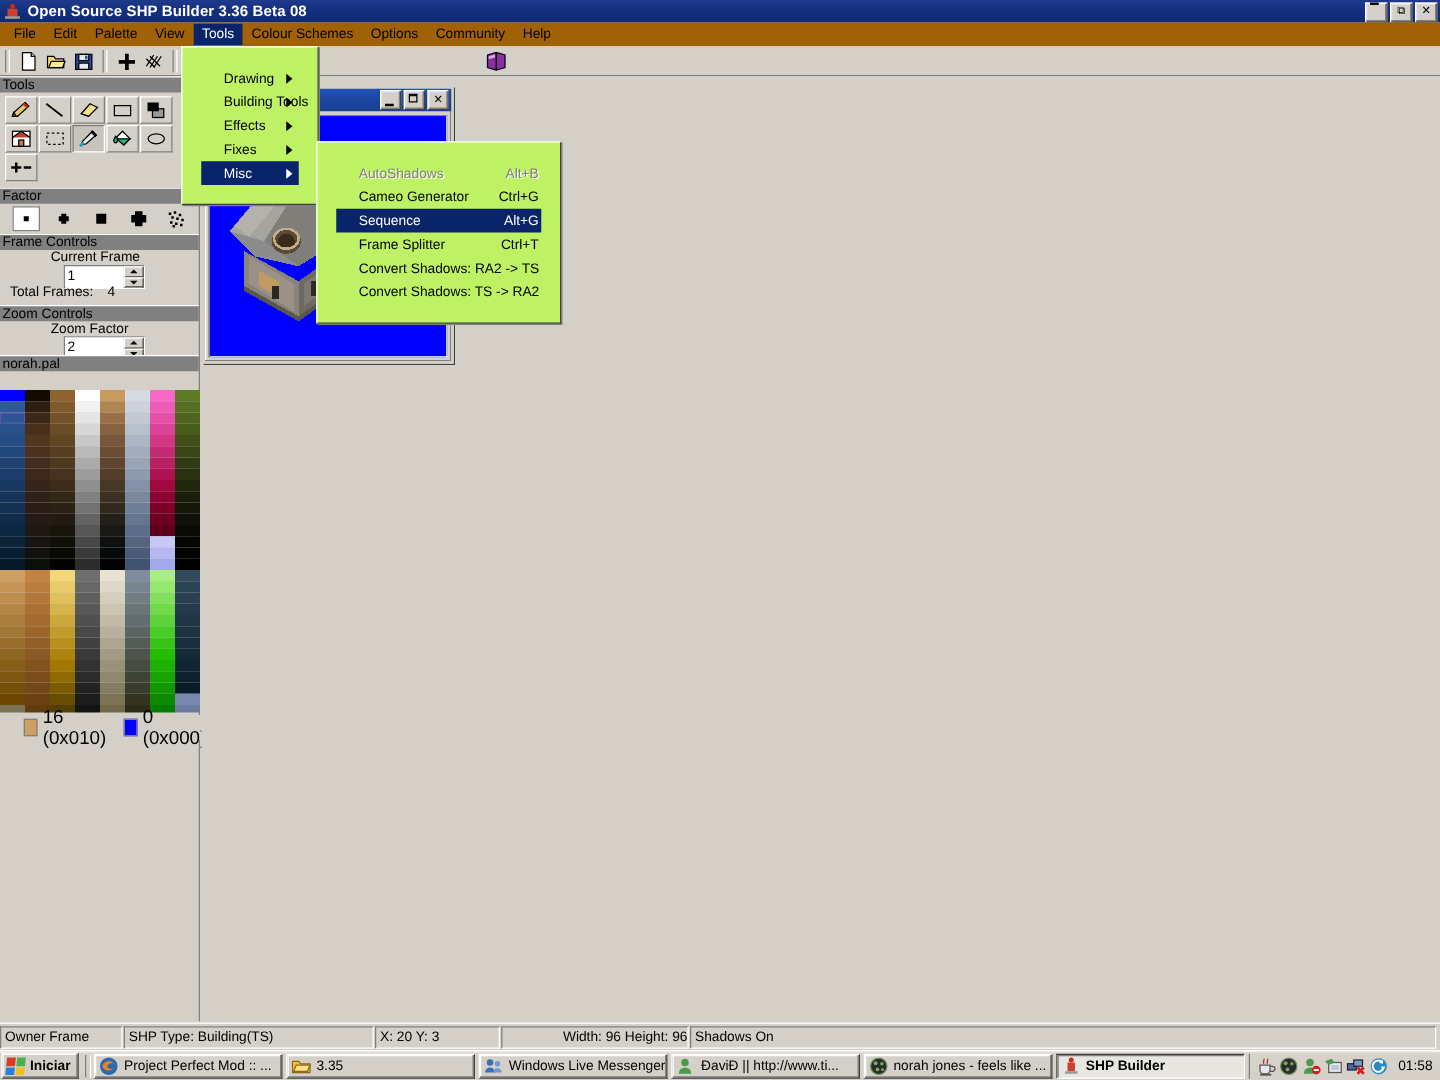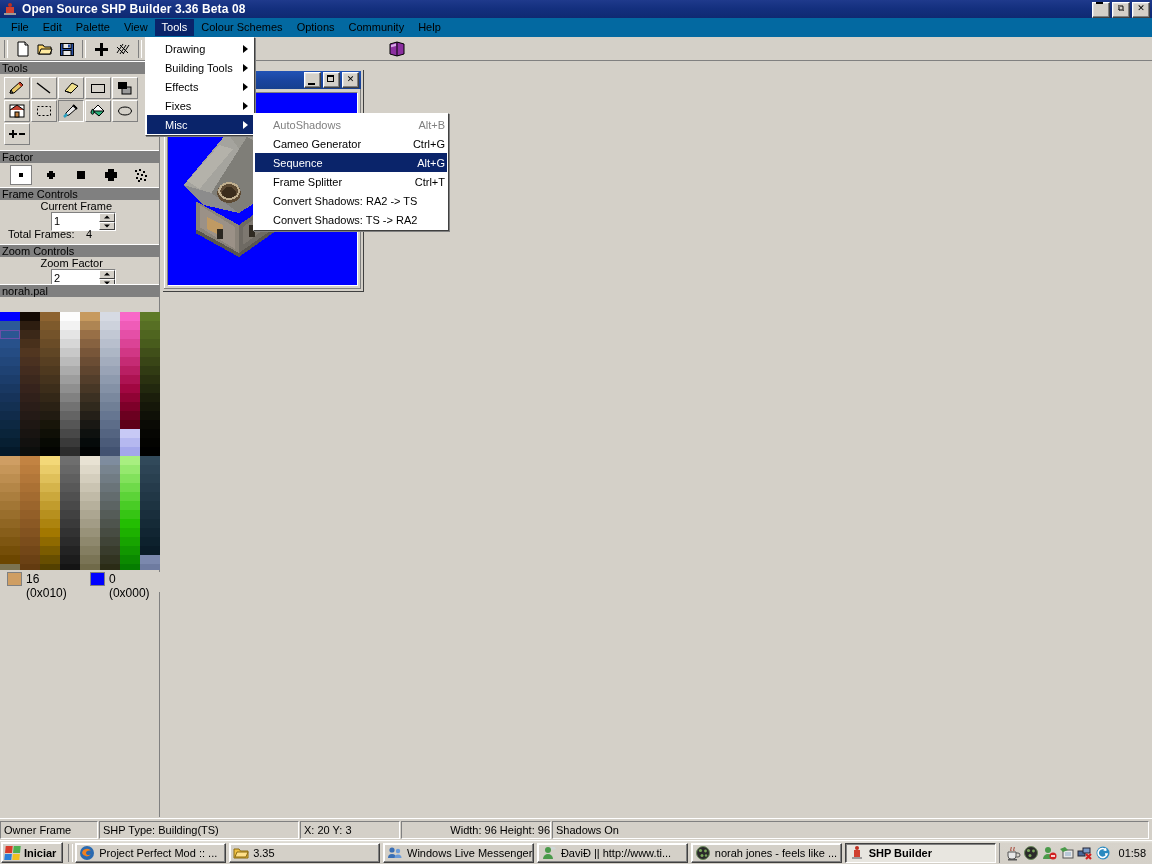--- a/index.html
+++ b/index.html
@@ -79,21 +79,21 @@
     font-family: "Liberation Sans", sans-serif;
   }
   .tbtn i { font-style: normal; position:relative; top:-1px; }
   .tbtn.min i { position:absolute; left:3px; bottom:2px; width:7px; height:2px; background:#000; }
 
   
   .menubar {
     position: absolute;
     left: 0; top: 18px;
     width: 1152px; height: 19px;
-    background: #0369a1;
+    background: #a16207;
     display: flex;
     align-items: center;
     padding-left: 4px;
     box-sizing: border-box;
   }
   .menu-item {
     padding: 2px 7px 3px 7px;
     font-size: 11px;
     color: #000;
     white-space: nowrap;
@@ -225,26 +225,26 @@
     display: grid;
     grid-template-columns: repeat(8, 20px);
     grid-auto-rows: 9px;
     overflow: hidden;
   }
   .swatch { width: 20px; height: 9px; }
   .swatch.selected { box-shadow: inset 0 0 0 1px #6a4fa8; }
 
   .palinfo {
     position: absolute;
-    left: 3px; top: 572px;
+    left: 15px; top: 572px;
     width: 160px; height: 20px;
     display: flex;
-    align-items: flex-start;
-    background: #d4d0c8;
-    font-size: 12px;
+    align-items: center;
+    background: #d4d0c8;
+    font-size: 15px;
   }
   .palinfo .chip {
     width: 17px; height: 14px;
     border: 1px solid #808080;
     margin: 0 4px 0 4px;
     box-sizing: border-box;
   }
   .palinfo .txt { margin-right: 10px; }
 
   
@@ -301,25 +301,25 @@
   }
   .sprite {
     position: absolute;
     left: 0; top: 0;
     width: 189px; height: 192px;
   }
 
   
   .popup {
     position: absolute;
-    background: #ffffff;
+    background: #bef264;
     border: 1px solid;
     border-color: #ffffff #404040 #404040 #ffffff;
     box-shadow: 1px 1px 0 #808080;
-    padding: 1px;
+    padding: 15px;
     box-sizing: border-box;
     z-index: 50;
   }
   .pop-item {
     height: 19px;
     display: flex;
     align-items: center;
     padding: 0 2px 0 18px;
     font-size: 11px;
     white-space: nowrap;

